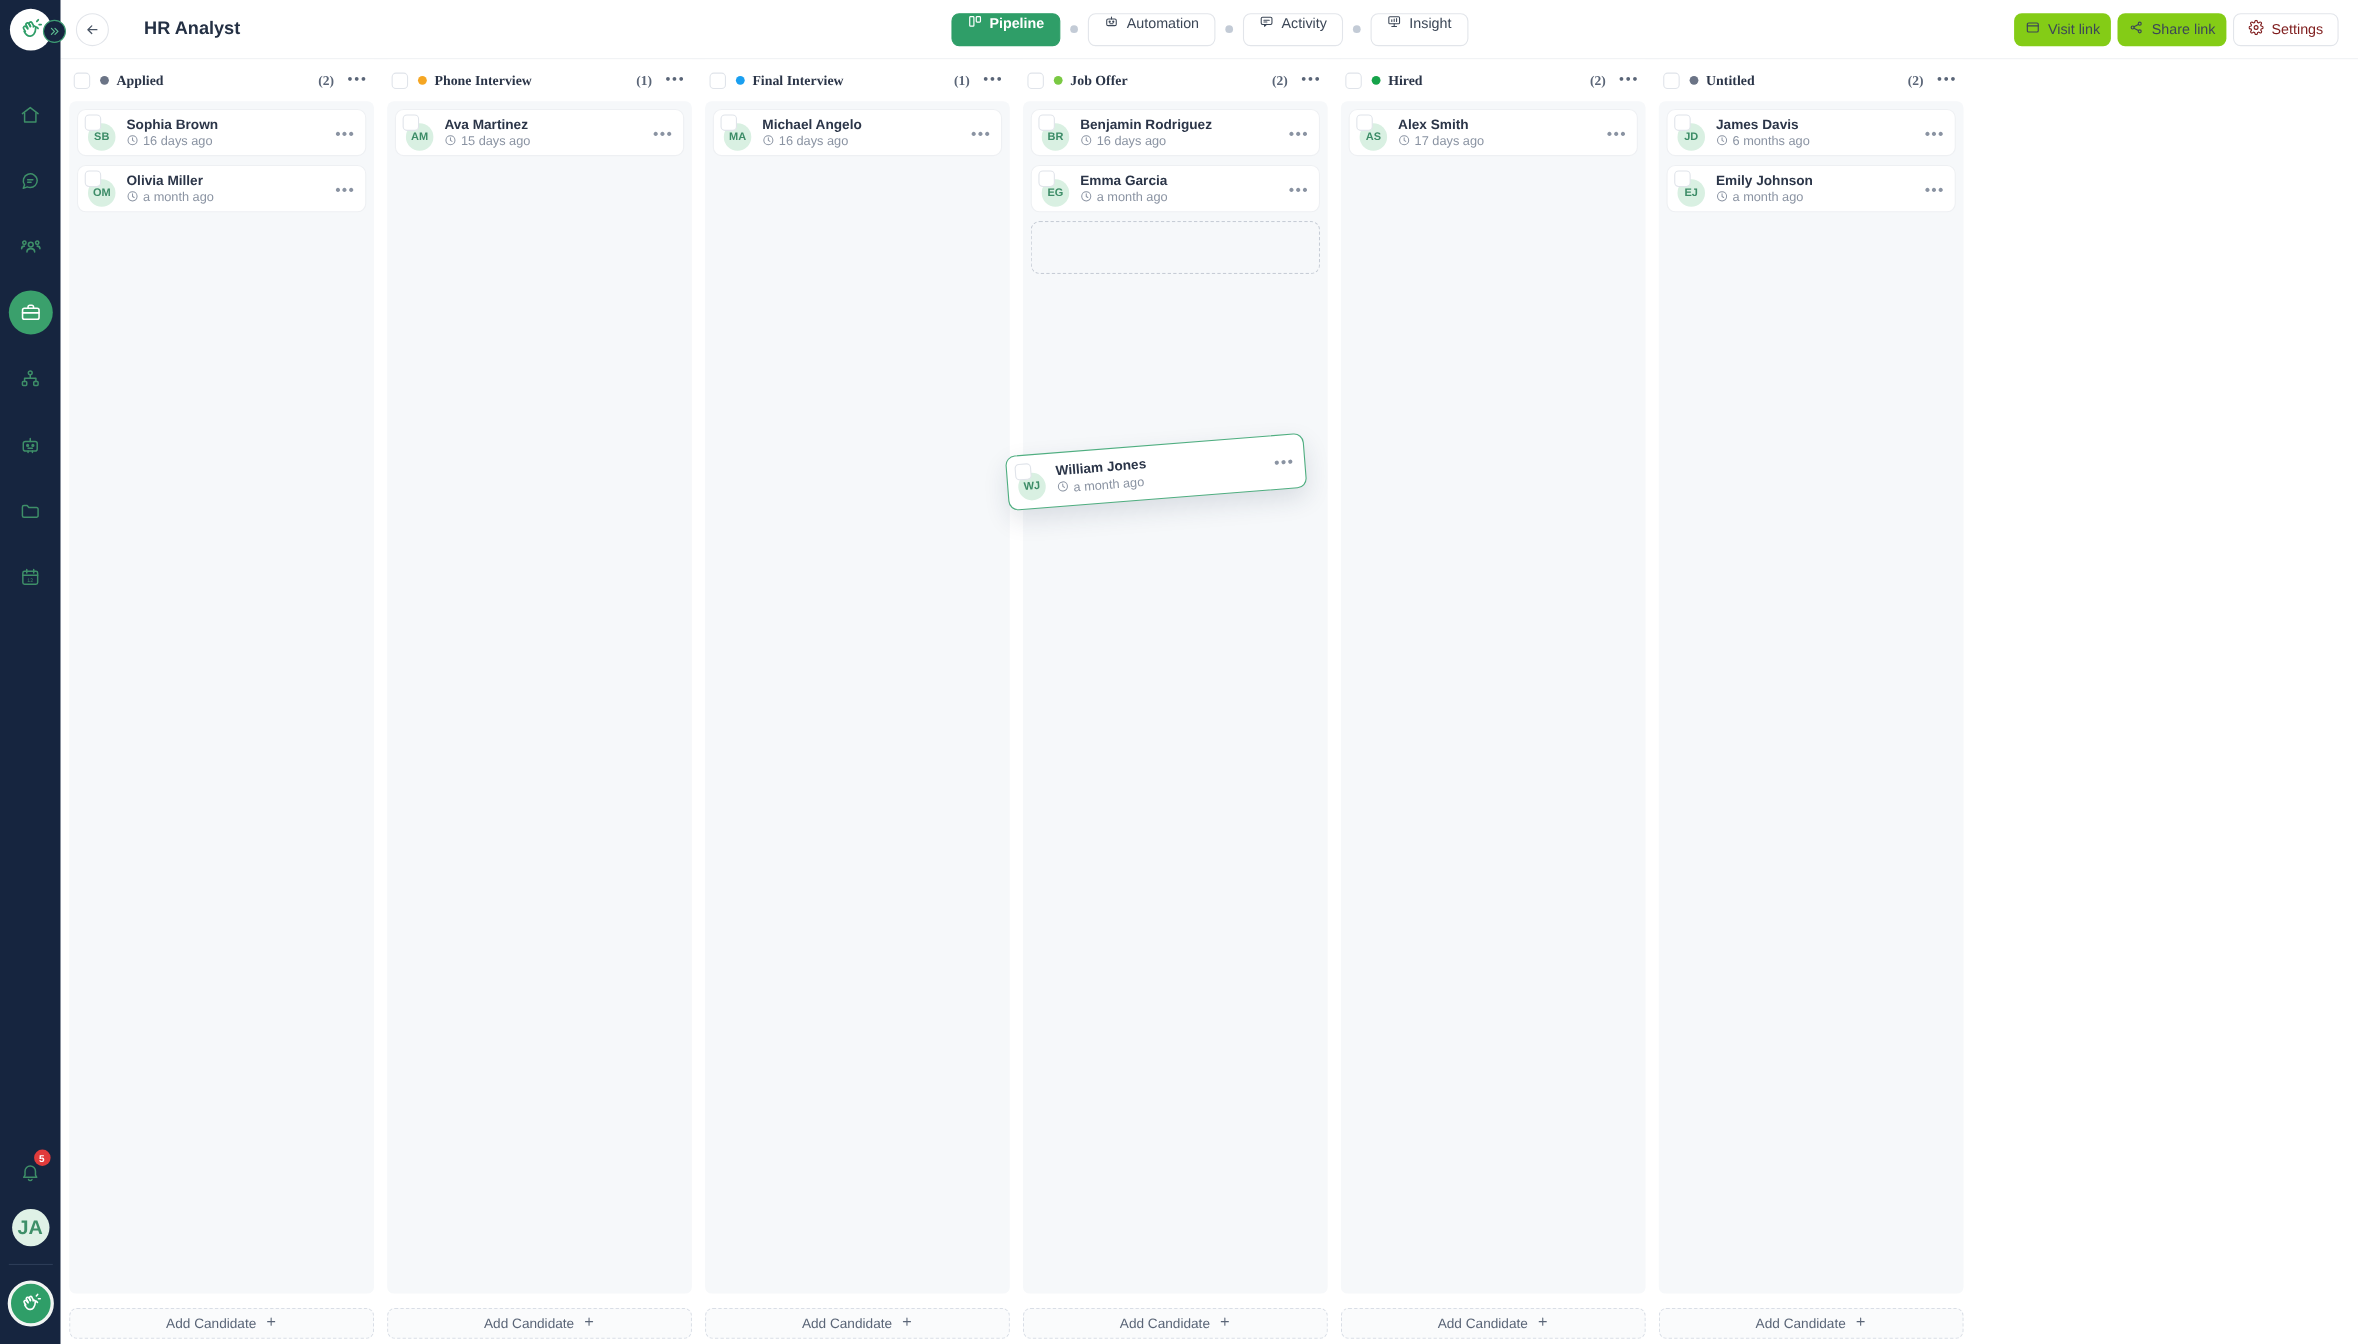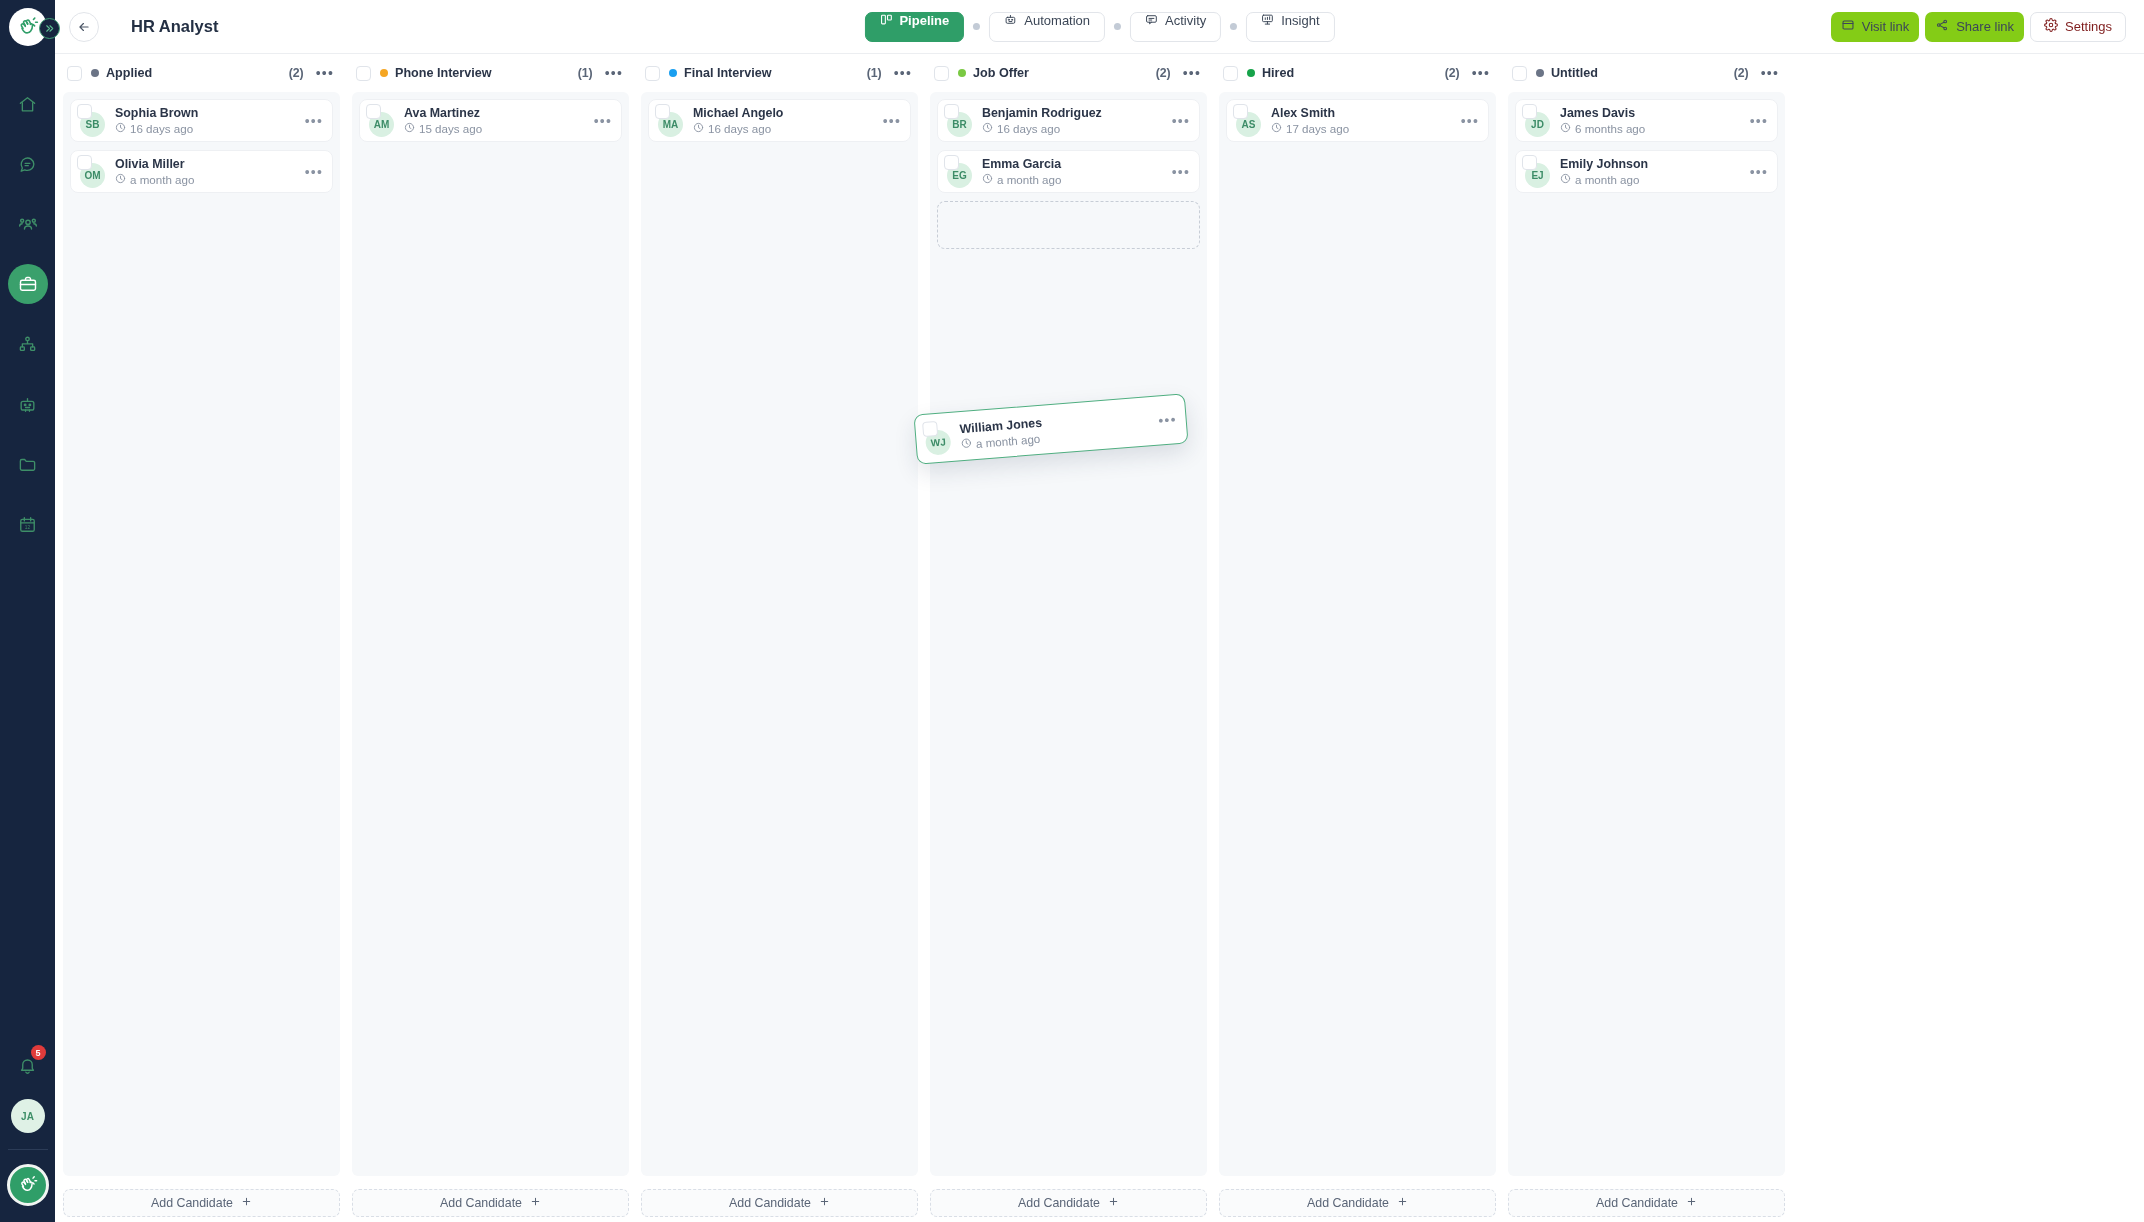--- a/index.html
+++ b/index.html
@@ -42,21 +42,21 @@
   }
   .rail-bell { position: relative; width: 40px; height: 40px; display:flex; align-items:center; justify-content:center; color:#3e8f68; }
   .bell-badge {
     position: absolute; top: 0px; right: 2px;
     min-width: 15px; height: 15px; border-radius: 8px;
     background: #e03b3b; color: #fff; font-size: 9px; font-weight: bold;
     display: flex; align-items: center; justify-content: center; padding: 0 3px;
   }
   .rail-avatar {
     width: 34px; height: 34px; border-radius: 50%;
-    background: #dff1e6; color: #3e8f68; font-size: 10px; font-weight: 600;
+    background: #dff1e6; color: #3e8f68; font-size: 18px; font-weight: 600;
     display: flex; align-items: center; justify-content: center;
     margin-top: 14px; margin-bottom: 16px;
   }
   .rail-sep { width: 40px; height: 1px; background: #2c3c57; }
   .rail-clap {
     width: 42px; height: 42px; border-radius: 50%;
     background: #2f9e68; border: 3px solid #f1f5f2;
     display: flex; align-items: center; justify-content: center;
     margin: 14px 0 16px 0;
   }
@@ -118,21 +118,21 @@
     display: flex; gap: 12px; padding: 0 0 0 0;
     height: 100%; width: 1790px; margin-left: 0;
   }
   .col {
     width: 277px; flex: 0 0 277px; display: flex; flex-direction: column;
     height: 100%; position: relative;
   }
   .col:first-child { margin-left: 8px; }
   .col-head {
     height: 38px; flex: 0 0 38px; display: flex; align-items: center;
-    padding: 0 4px 0 4px; background: #fff;
+    padding: 0 4px 0 4px; background: #fff; font-family: Liberation Serif, serif;
   }
   .cbox {
     width: 15px; height: 15px; border-radius: 4px; border: 1.3px solid #e0e4ea;
     background: #fff; flex: 0 0 15px;
   }
   .stage-dot { width: 8px; height: 8px; border-radius: 50%; margin: 0 7px 0 9px; flex: 0 0 8px; }
   .stage-name { font-size: 12.6px; font-weight: 700; color: #2b3span; color:#2b3548; white-space: nowrap; }
   .stage-count { margin-left: auto; font-size: 12.3px; color: #5a6577; font-weight: 600; }
   .stage-more { margin-left: 12px; color: #5a6577; letter-spacing: 1.2px; font-size: 14px; line-height: 8px; padding-right:2px; }
 

